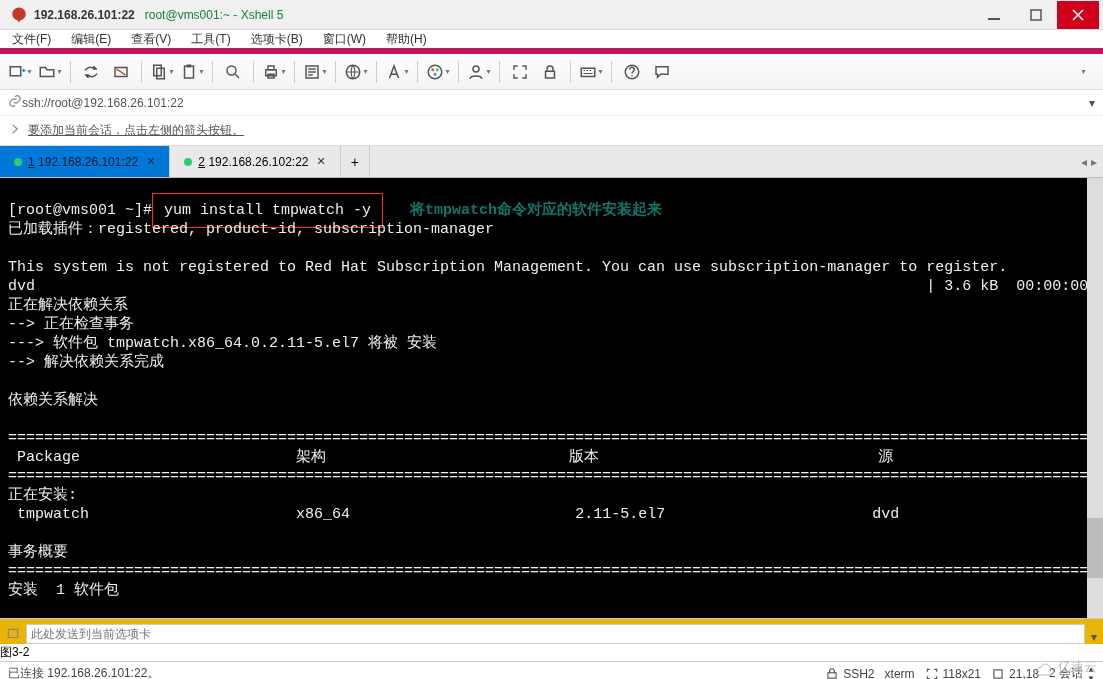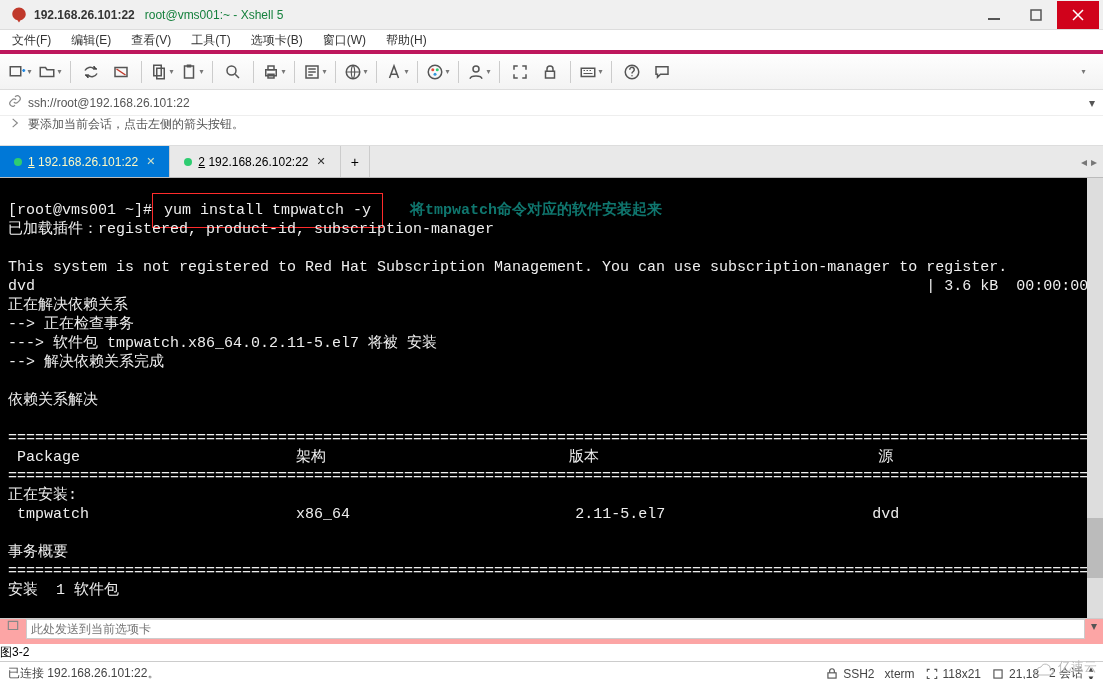--- a/index.html
+++ b/index.html
@@ -4,46 +4,46 @@
 <style>
   * { margin: 0; padding: 0; box-sizing: border-box; }
   body { font-family: "Microsoft YaHei", Arial, sans-serif; font-size: 12px; background: #fff; width: 1103px; height: 679px; overflow: hidden; position: relative; }
   .titlebar { height: 30px; background: #f0f0f0; display: flex; align-items: center; padding: 0 4px; border-bottom: 1px solid #ddd; }
   .titlebar .app-icon { width: 18px; height: 18px; margin: 0 6px; color: #c0392b; }
   .titlebar .title-text { font-weight: bold; color: #333; margin-right: 10px; }
   .titlebar .sub-text { color: #15803d; }
   .titlebar .spacer { flex: 1; }
   .win-btn { width: 42px; height: 28px; display: flex; align-items: center; justify-content: center; color: #555; }
   .win-btn.close { background: #d0021b; color: #fff; }
-  .menubar { height: 24px; display: flex; align-items: center; padding: 0 8px; gap: 12px; color: #333; border-bottom: 4px solid #be185d; }
+  .menubar { height: 24px; display: flex; align-items: center; padding: 0 8px; gap: 12px; color: #333; border-bottom: 6px solid #be185d; }
   .menubar .menu-item { padding: 0 4px; }
   .toolbar { height: 36px; display: flex; align-items: center; padding: 0 6px; gap: 2px; border-bottom: 1px solid #ddd; background: linear-gradient(#fefefe,#f3f3f3); }
   .tbtn { width: 28px; height: 28px; display: flex; align-items: center; justify-content: center; color: #555; border-radius: 2px; }
   .tbtn svg { width: 18px; height: 18px; }
   .tbtn.dd::after { content:"▾"; font-size:8px; margin-left:1px; color:#777; }
   .tsep { width:1px; height:22px; background:#ccc; margin: 0 4px; }
   .toolbar .end { margin-left:auto; }
-  .addrbar { height: 26px; display:flex; align-items:center; padding:0 8px; border-bottom:1px solid #eee; color:#555; gap:6px; }
+  .addrbar { height: 26px; display:flex; align-items:center; padding:0 8px; border-bottom:1px solid #eee; color:#555; }
   .addrbar svg { width:14px; height:14px; }
-  .hintbar { height: 30px; display:flex; padding:0 8px; border-bottom:1px solid #ddd; color:#555; gap:6px; }
+  .hintbar { height: 30px; display:flex; align-items:center; padding:0 8px; border-bottom:1px solid #ddd; color:#555; gap:6px;text-decoration:underline; }
   .hintbar .arrow-icon { width:14px; height:14px; }
   .tabstrip { height: 32px; background:#e9e9e9; display:flex; align-items:stretch; border-bottom:1px solid #bbb; }
   .tab { display:flex; align-items:center; padding:0 14px; gap:6px; border-right:1px solid #ccc; font-size:12px;}
-  .tab.active { background:#0078d7; color:#fef9c3; }
+  .tab.active { background:#0078d7; color:#0f172a; }
   .tab .dot { width:8px; height:8px; border-radius:50%; background:#2ecc71; }
   .tab .tab-x { font-size:11px; opacity:.8; margin-left:2px; }
   .tab .idx { text-decoration: underline; }
   .tab.add { width:28px; justify-content:center; font-size:14px; }
   .tabnav { margin-left:auto; display:flex; align-items:center; padding:0 6px; color:#777; gap:4px;}
   .terminal { background:#000; color:#eee; font-family:"Consolas","Courier New",monospace; font-size:15px; line-height:19px; padding:4px 8px 10px 8px; height: 440px; overflow:hidden; white-space:pre; position:relative;}
   .terminal .hl-red { color:#0f766e; font-weight:bold; }
   .terminal .hl-box { border:1.5px solid #ff2b2b; padding:8px 2px; }
   .terminal .sb { position:absolute; right:0; top:0; bottom:0; width:16px; background:#ddd;}
   .terminal .sb-thumb { position:absolute; right:0; width:16px; background:#bbb;}
-  .sendbar { height: 26px; display:flex; align-items:flex-start; padding:0 6px; gap:6px; border-top:1px solid #ccc; color:#555; background:#fca5a5;}
+  .sendbar { height: 26px; display:flex; align-items:flex-end; padding:0 6px; gap:6px; border-top:1px solid #ccc; color:#555; background:#eab308;}
   .sendbar input { flex:1; border:1px solid #ccc; height:20px; padding:0 4px; font-size:12px;}
   .sendbar-wrap { position:relative; }
   .statusbar { height: 24px; border-top:1px solid #ccc; display:flex; align-items:center; padding:0 8px; font-size:12px; color:#444; gap:10px;}
   .statusbar .seg { display:flex; align-items:center; gap:4px; }
   .statusbar .spacer { flex:1; }
   .statusbar svg { width:14px; height:14px; }
   .watermark { position:absolute; right:6px; bottom:2px; color:#bbb; font-size:13px; display:flex; align-items:center; gap:4px;}
   .watermark svg { width:24px; height:20px; }
 </style>
 </head>

